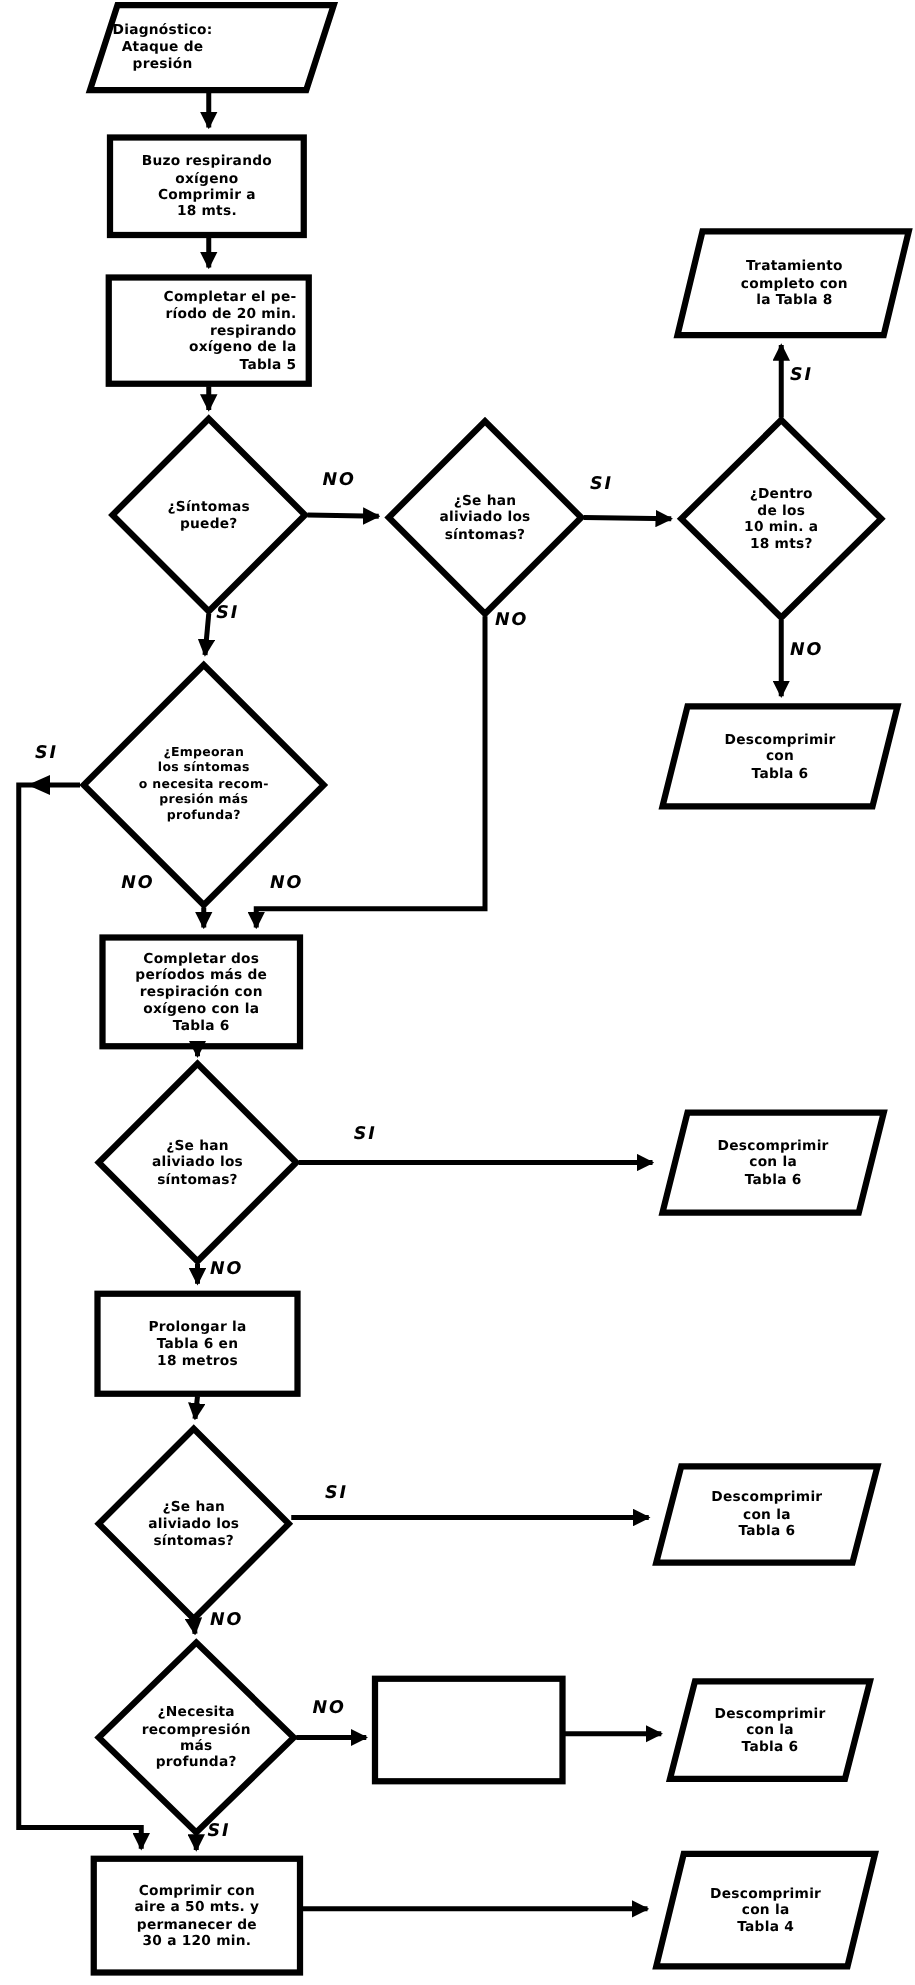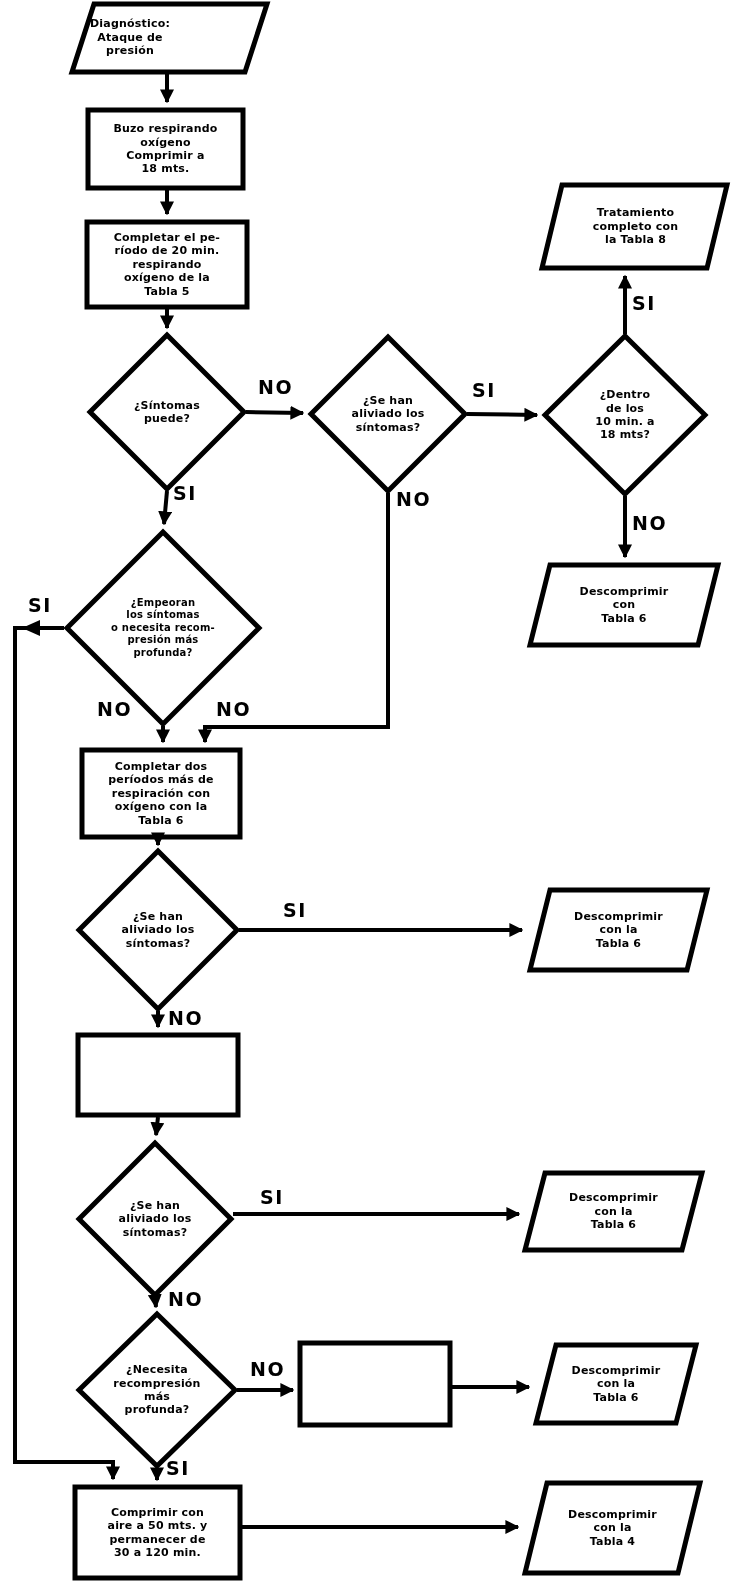--- a/index.html
+++ b/index.html
@@ -18,22 +18,23 @@
     text-align:center;
     white-space:pre-line;
     font-weight:bold; font-size:11px; line-height:1.22;
     letter-spacing:0.2px;
     color:#000;
   }
   .align-left { justify-content:flex-start; text-align:center; padding-left:18px; box-sizing:border-box; }
   .small { font-size:10px; line-height:1.25; }
   .edge-label {
     position:absolute;
-    font-weight:bold; font-size:19px; letter-spacing:1.5px;
+    font-weight:bold; font-size:14px; letter-spacing:1.5px;
     color:#000;
+    font-style:italic;
   }
 </style>
 </head>
 <body>
 
 <div class="stage">
 
   <svg width="732" height="1588" viewBox="0 0 732 1588">
     <defs>
       <marker id="arw" markerUnits="userSpaceOnUse" markerWidth="14" markerHeight="14" viewBox="0 0 10 10" refX="9" refY="5" orient="auto">
@@ -90,21 +91,21 @@
     <polygon points="22,628 40,620 40,636" fill="#000"></polygon>
   </svg>
 
   <div class="node-label align-left" style="left:72px;top:3px;width:195px;height:69px;">Diagnóstico:
 Ataque de
 presión</div>
   <div class="node-label" style="left:88px;top:110px;width:155px;height:78px;">Buzo respirando
 oxígeno
 Comprimir a
 18 mts.</div>
-  <div class="node-label" style="left:87px;top:222px;width:160px;height:85px;">Completar el pe-
+  <div class="node-label" style="left:104px;top:222px;width:160px;height:85px;text-align:right;">Completar el pe-
 ríodo de 20 min.
 respirando
 oxígeno de la
 Tabla 5</div>
   <div class="node-label" style="left:97px;top:342px;width:140px;height:140px;">¿Síntomas
 puede?</div>
   <div class="node-label" style="left:318px;top:344px;width:140px;height:140px;">¿Se han
 aliviado los
 síntomas?</div>
   <div class="node-label" style="left:553px;top:345px;width:144px;height:140px;">¿Dentro
@@ -126,20 +127,23 @@
 períodos más de
 respiración con
 oxígeno con la
 Tabla 6</div>
   <div class="node-label" style="left:86px;top:858px;width:144px;height:144px;">¿Se han
 aliviado los
 síntomas?</div>
   <div class="node-label" style="left:534px;top:890px;width:169px;height:80px;">Descomprimir
 con la
 Tabla 6</div>
+  <div class="node-label" style="left:78px;top:1035px;width:160px;height:80px;">Prolongar la
+Tabla 6 en
+18 metros</div>
   <div class="node-label" style="left:85px;top:1149px;width:140px;height:140px;">¿Se han
 aliviado los
 síntomas?</div>
   <div class="node-label" style="left:529px;top:1173px;width:169px;height:77px;">Descomprimir
 con la
 Tabla 6</div>
   <div class="node-label" style="left:85px;top:1320px;width:144px;height:140px;">¿Necesita
 recompresión
 más
 profunda?</div>

